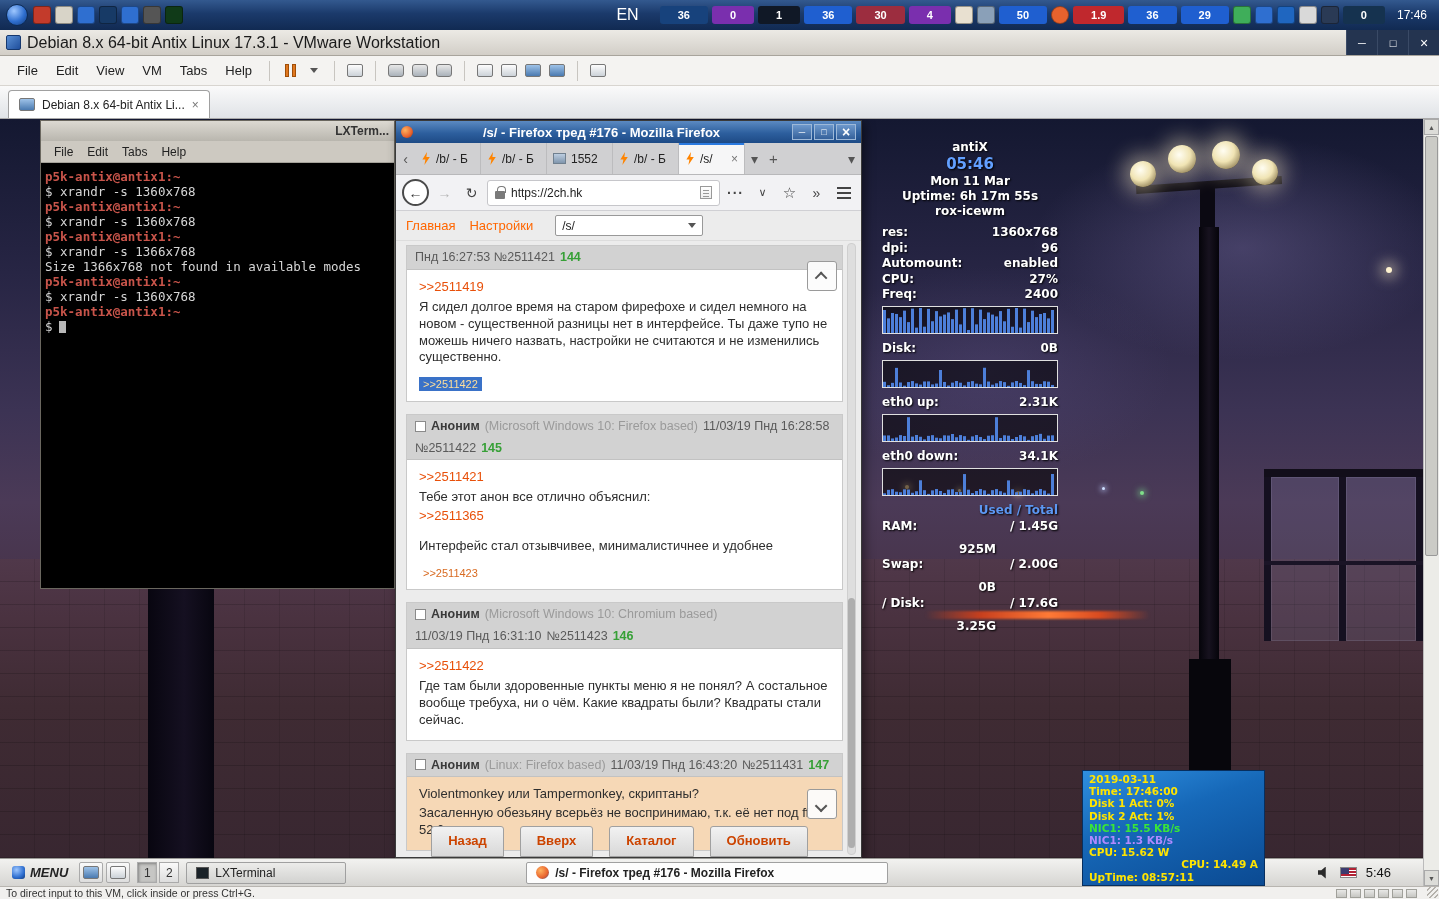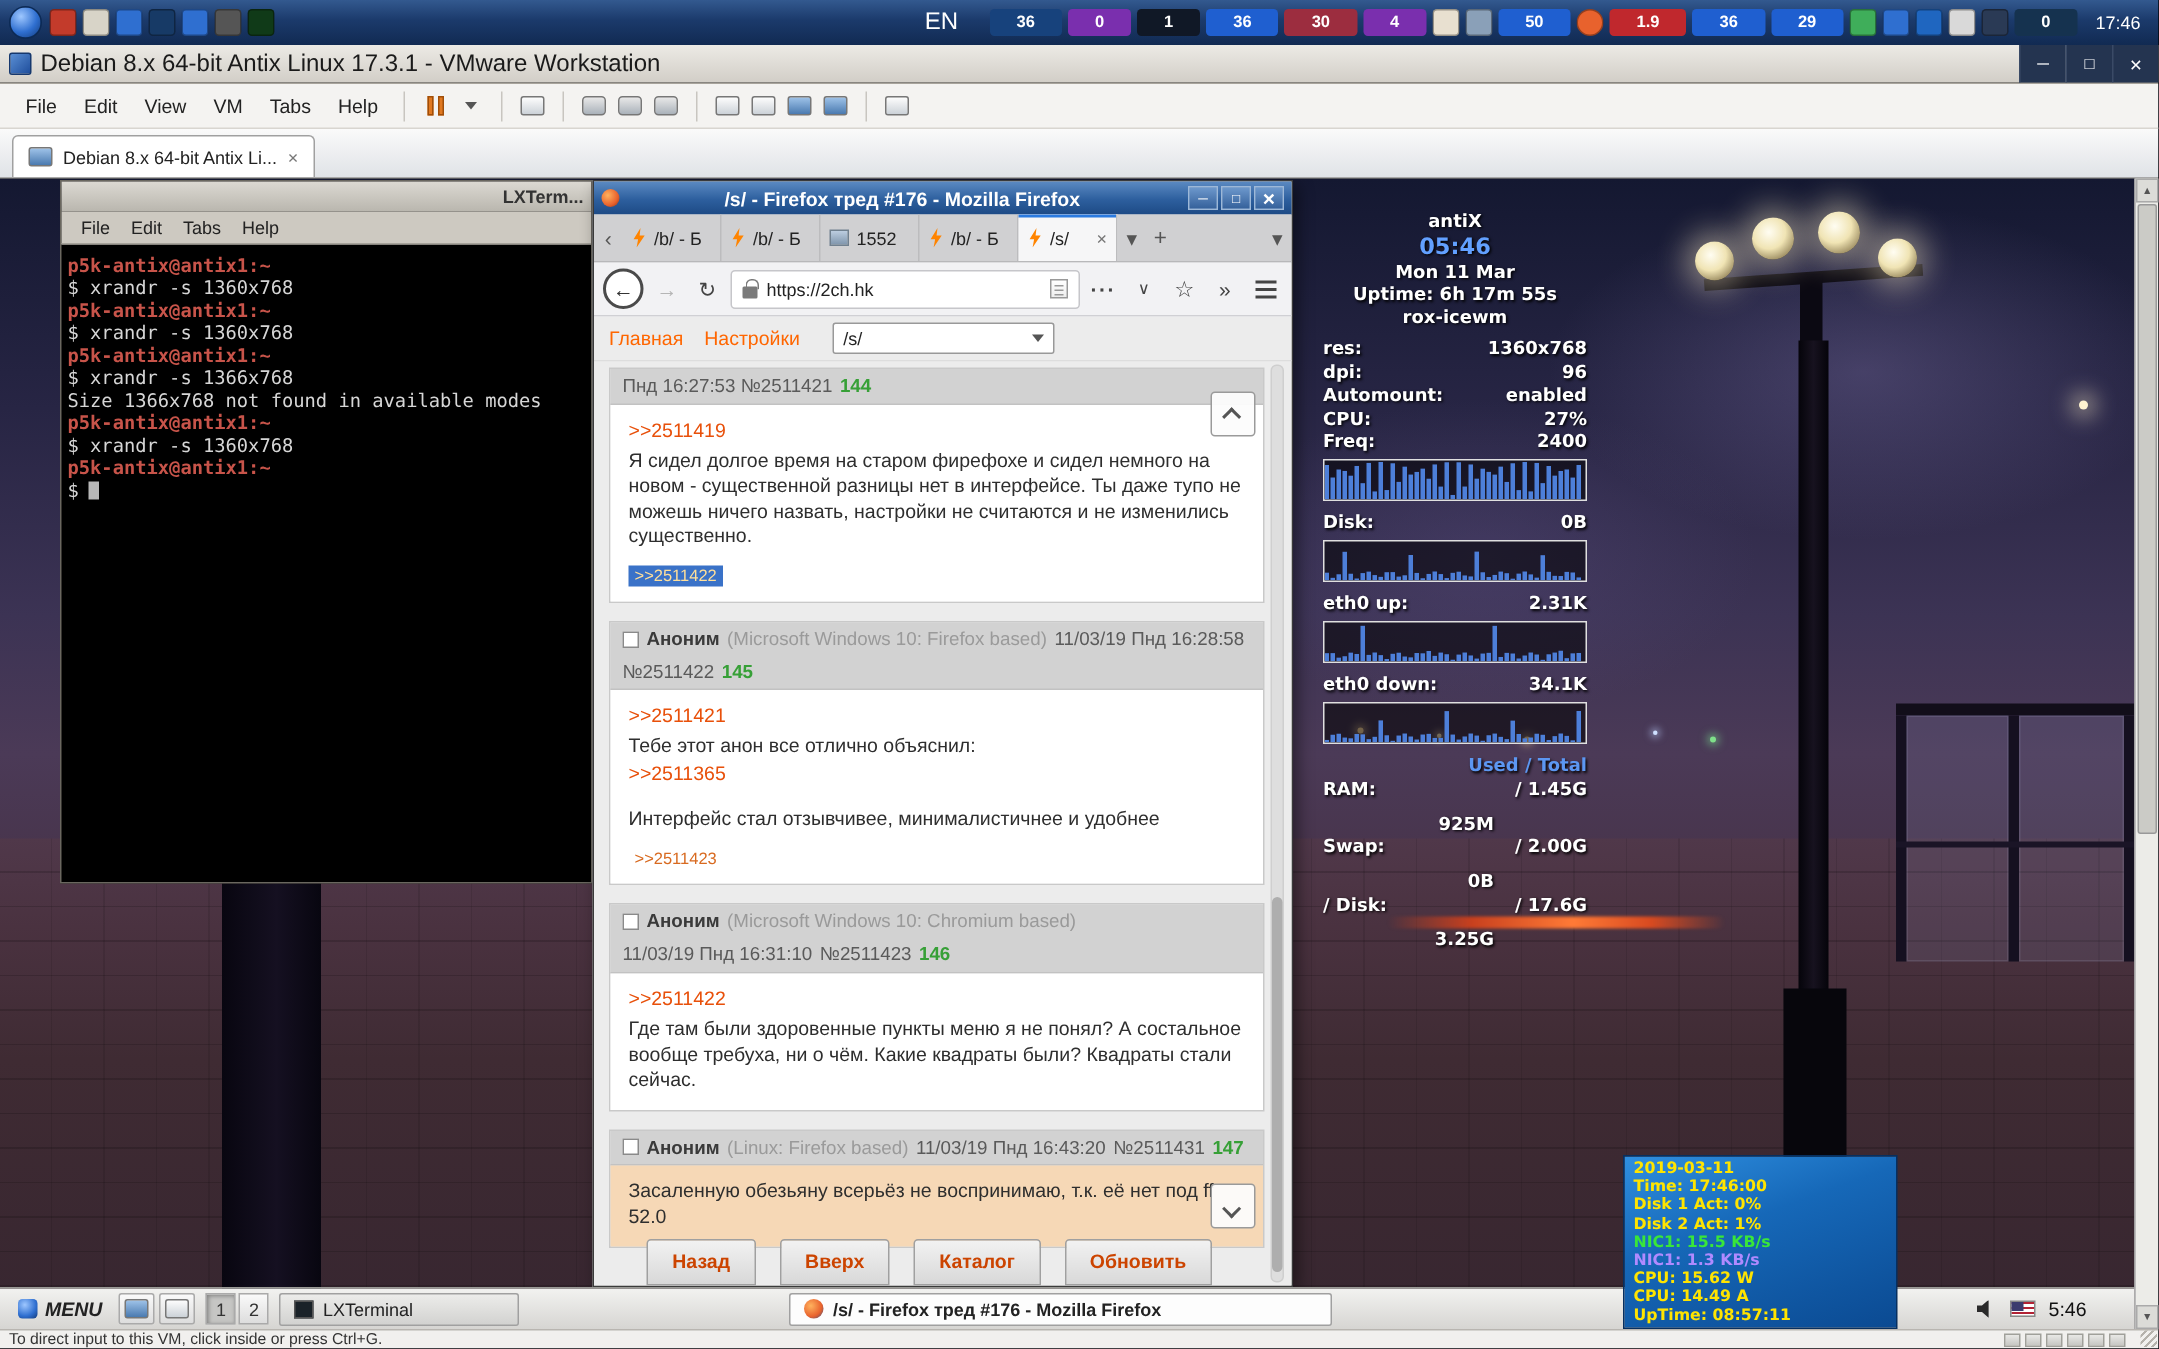--- a/index.html
+++ b/index.html
@@ -469,20 +469,21 @@
           <div class="post">
             <div class="post-header">
               <span class="post-check"></span>
               <span class="post-name">Аноним</span>
               <span class="post-agent">(Linux: Firefox based)</span>
               <span class="post-date">11/03/19 Пнд 16:43:20</span>
               <span class="post-num">№2511431</span>
               <span class="post-ordinal">147</span>
             </div>
             <div class="post-body hl">
+              <div class="post-text">Violentmonkey или Tampermonkey, скриптаны?</div>
               <div class="post-text">Засаленную обезьяну всерьёз не воспринимаю, т.к. её нет под ff 52.0</div>
             </div>
           </div>
         </div>
       <div id="ff-footer">
           <div class="ff-footbtn">Назад</div>
           <div class="ff-footbtn">Вверх</div>
           <div class="ff-footbtn">Каталог</div>
           <div class="ff-footbtn">Обновить</div>
         </div>
@@ -779,21 +780,21 @@
   </div>
 
   <div id="monitor">
       <div class="mon-line" style="color: rgb(255, 228, 0);">2019-03-11</div>
       <div class="mon-line" style="color: rgb(255, 228, 0);">Time: 17:46:00</div>
       <div class="mon-line" style="color: rgb(255, 228, 0);">Disk 1 Act: 0%</div>
       <div class="mon-line" style="color: rgb(255, 228, 0);">Disk 2 Act: 1%</div>
       <div class="mon-line" style="color: rgb(57, 230, 57);">NIC1: 15.5 KB/s</div>
       <div class="mon-line" style="color: rgb(176, 138, 255);">NIC1: 1.3 KB/s</div>
       <div class="mon-line" style="color: rgb(255, 228, 0);">CPU: 15.62 W</div>
-      <div class="mon-line" style="color: rgb(255, 228, 0);">CPU: 14.49 A</div>
+      <div class="mon-line" style="color: rgb(255, 228, 0); text-align: right;">CPU: 14.49 A</div>
       <div class="mon-line" style="color: rgb(255, 228, 0);">UpTime: 08:57:11</div>
     </div>
 </div>
 
 <div id="vm-scrollbar">
   <div class="sb-btn g-up-s"></div>
   <div id="sb-thumb"></div>
   <div class="sb-btn g-down-s" id="sb-down"></div>
 </div>
 

